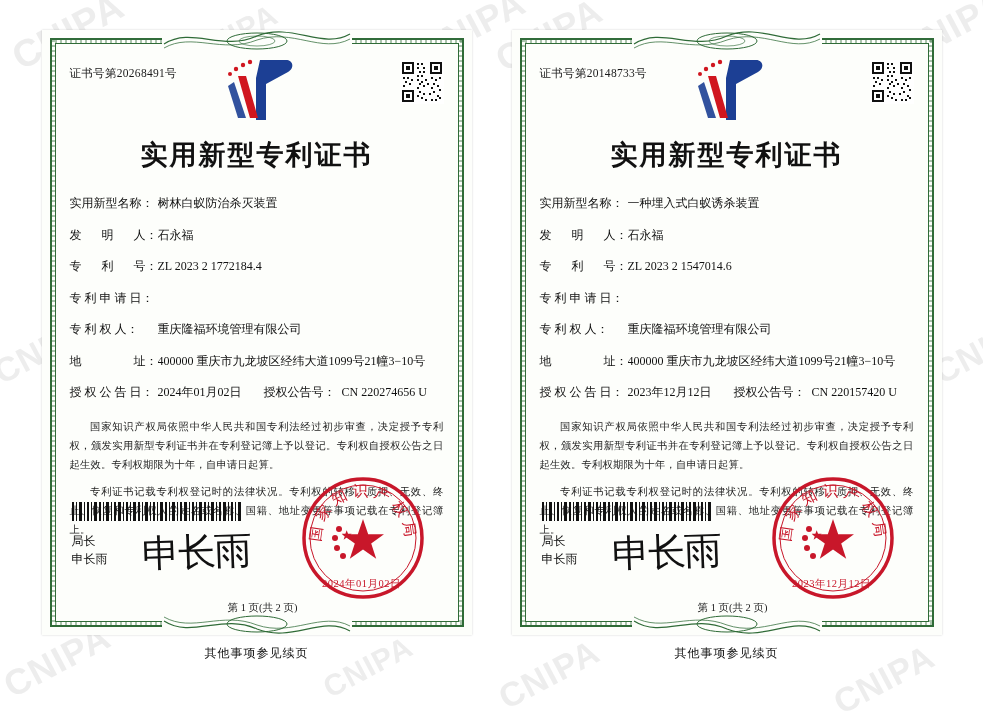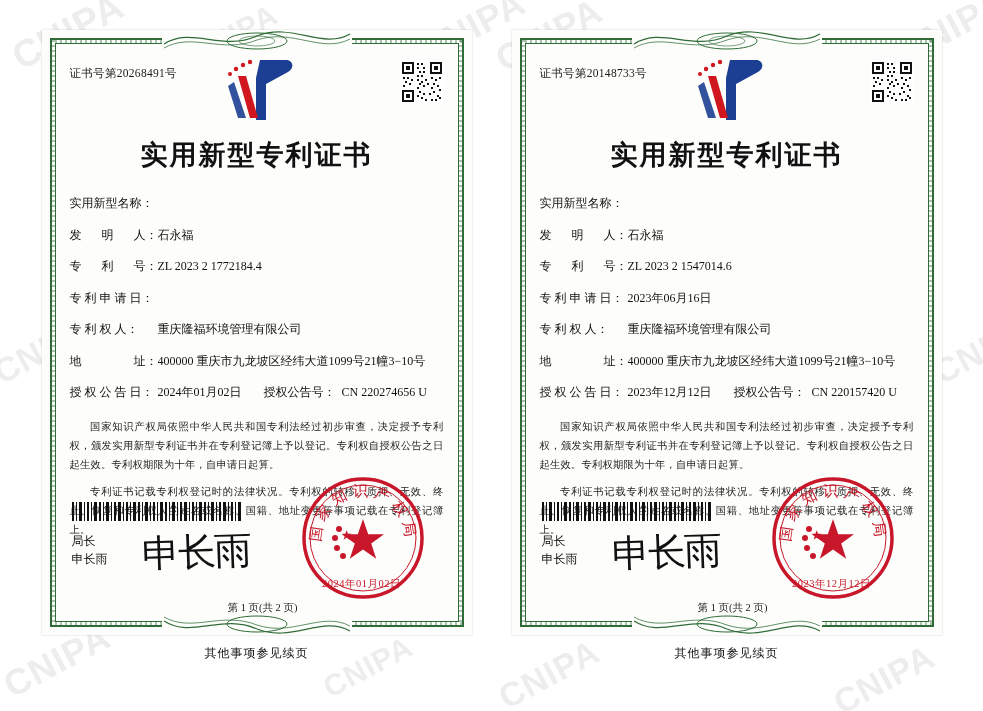--- a/index.html
+++ b/index.html
@@ -372,20 +372,21 @@
             <rect x="35" y="39" width="2" height="2"></rect>
             <rect x="39" y="37" width="2" height="2"></rect>
           </g>
         </svg>
 
         <div class="title">实用新型专利证书</div>
 
         <div class="fields">
             <div class="field-row">
               <div class="fl">实用新型名称：</div>
+              <div class="fv">树林白蚁防治杀灭装置</div>
             </div>
             <div class="field-row">
               <div class="fl spread">
                 <span>发</span>
                 <span>明</span>
                 <span>人：</span>
               </div>
               <div class="fv">石永福</div>
             </div>
             <div class="field-row">
@@ -598,40 +599,40 @@
             <rect x="35" y="39" width="2" height="2"></rect>
             <rect x="39" y="37" width="2" height="2"></rect>
           </g>
         </svg>
 
         <div class="title">实用新型专利证书</div>
 
         <div class="fields">
             <div class="field-row">
               <div class="fl">实用新型名称：</div>
+              <div class="fv">一种埋入式白蚁诱杀装置</div>
             </div>
             <div class="field-row">
               <div class="fl spread">
                 <span>发</span>
                 <span>明</span>
                 <span>人：</span>
               </div>
               <div class="fv">石永福</div>
             </div>
             <div class="field-row">
               <div class="fl spread">
                 <span>专</span>
                 <span>利</span>
                 <span>号：</span>
               </div>
               <div class="fv">ZL 2023 2 1547014.6</div>
             </div>
             <div class="field-row">
               <div class="fl">专 利 申 请 日：</div>
-              <div class="fv">2023年06月16日</div>
             </div>
             <div class="field-row">
               <div class="fl">专 利 权 人：</div>
               <div class="fv">重庆隆福环境管理有限公司</div>
             </div>
             <div class="field-row">
               <div class="fl spread">
                 <span>地</span>
                 <span>址：</span>
               </div>

